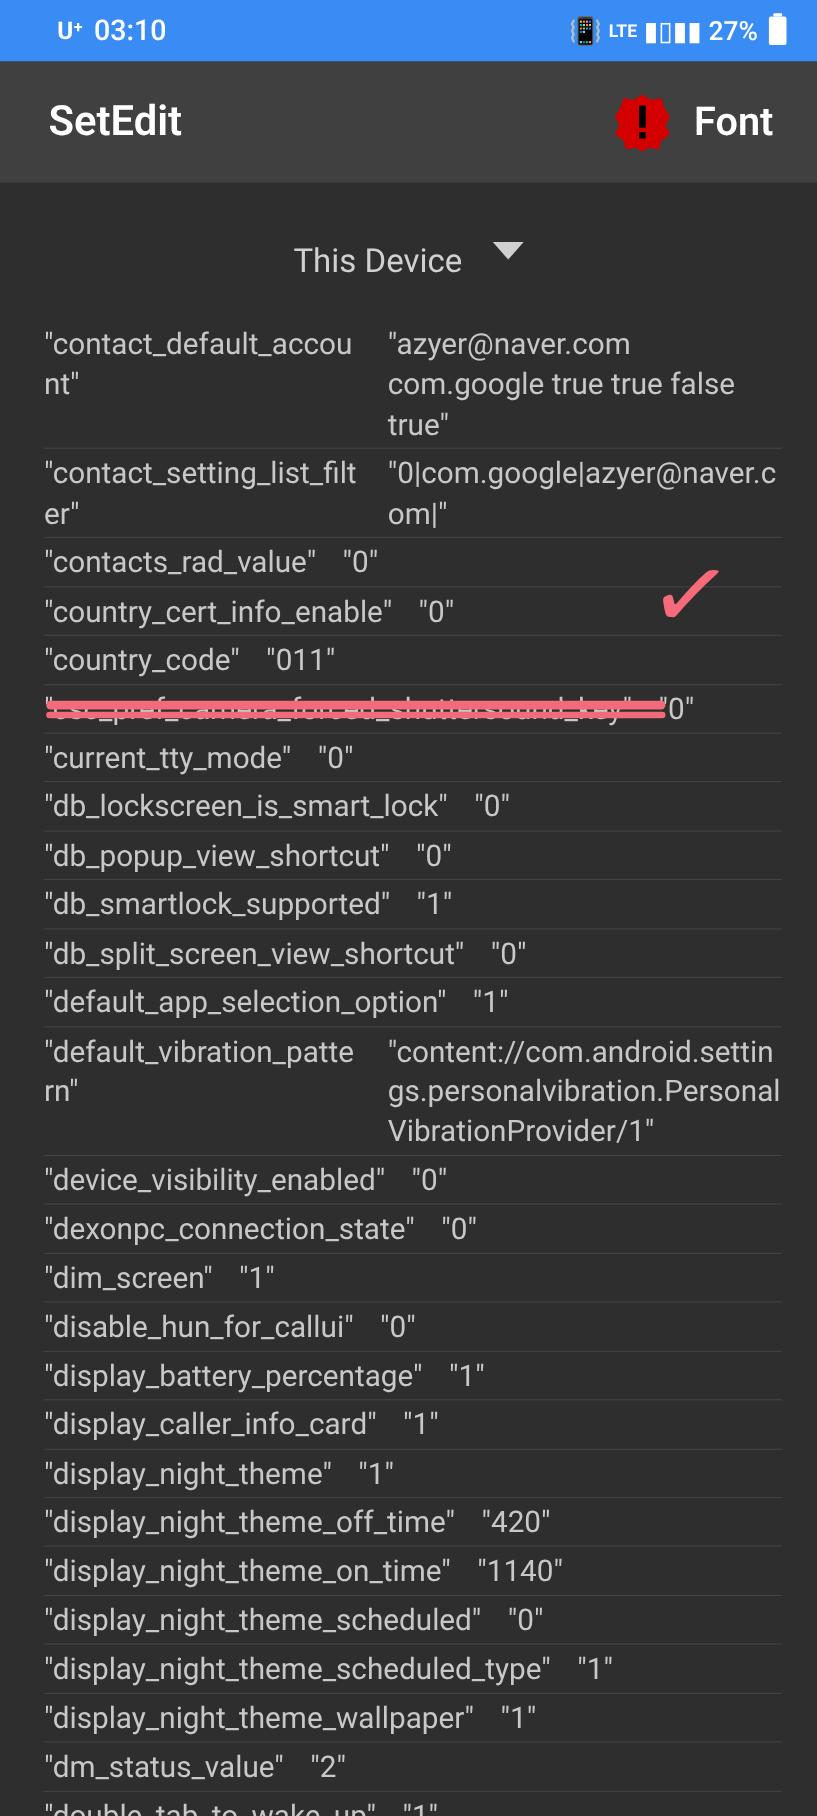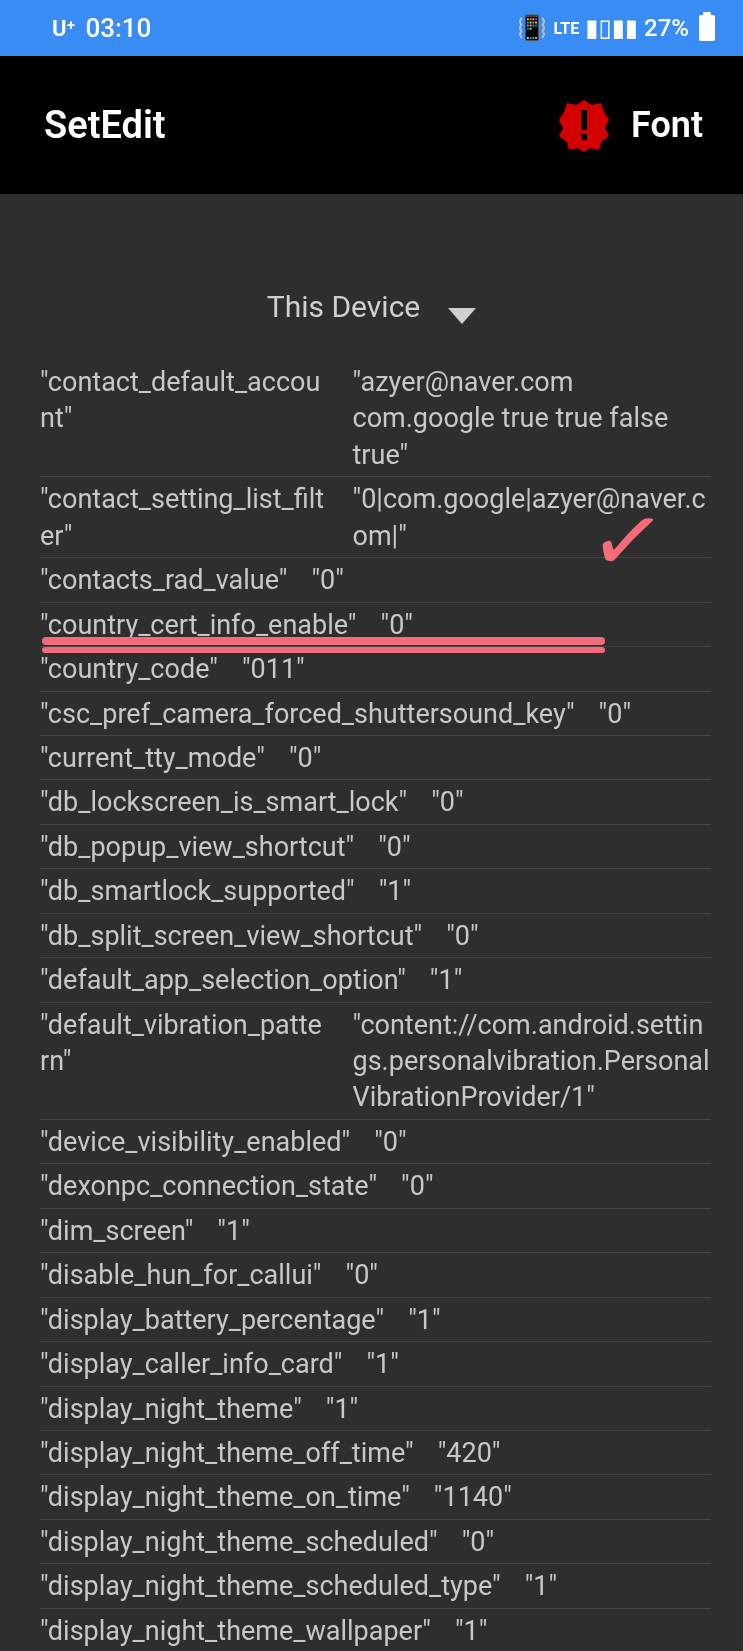--- a/index.html
+++ b/index.html
@@ -27,44 +27,44 @@
   .status-right { display:flex; align-items:center; gap:6px; font-size:24px; }
   .carrier { font-weight:700; font-size:22px; }
   .battery-icon {
     display:inline-block; width:16px; height:26px;
     background:#fff; border-radius:2px; position:relative; margin-left:4px;
   }
   .battery-icon::before{
     content:""; position:absolute; top:-3px; left:4px; width:8px; height:3px; background:#fff; border-radius:1px;
   }
   .app-bar {
-    height: 138px;
-    background: #000000;
+    height: 110px;
+    background: #404040;
     display:flex;
     align-items:center;
     justify-content:space-between;
     padding: 0 40px 0 44px;
   }
   .app-title {
     color:#fff; font-size:38px; font-weight:600;
   }
   .app-bar-right { display:flex; align-items:center; gap:20px; }
   .alert-badge {
     width:54px; height:54px; position:relative;
     display:flex; align-items:center; justify-content:center;
   }
   .alert-badge svg { display:block; }
   .font-btn { color:#fff; font-size:36px; font-weight:600; }
   .dropdown-row {
     display:flex; justify-content:space-around;
     padding: 54px 20px 36px;
   }
   .dropdown {
-    display:flex; align-items:flex-end; gap:28px;
-    color:#d0d0d0; font-size:30px;margin-top:41px;
+    display:flex; align-items:flex-start; gap:28px;
+    color:#d0d0d0; font-size:30px;
   }
   .chevron {
     width:0; height:0;
     border-left:14px solid transparent;
     border-right:14px solid transparent;
     border-top:16px solid #d0d0d0;
   }
   .table {
     padding: 0 32px 0 40px;
   }

